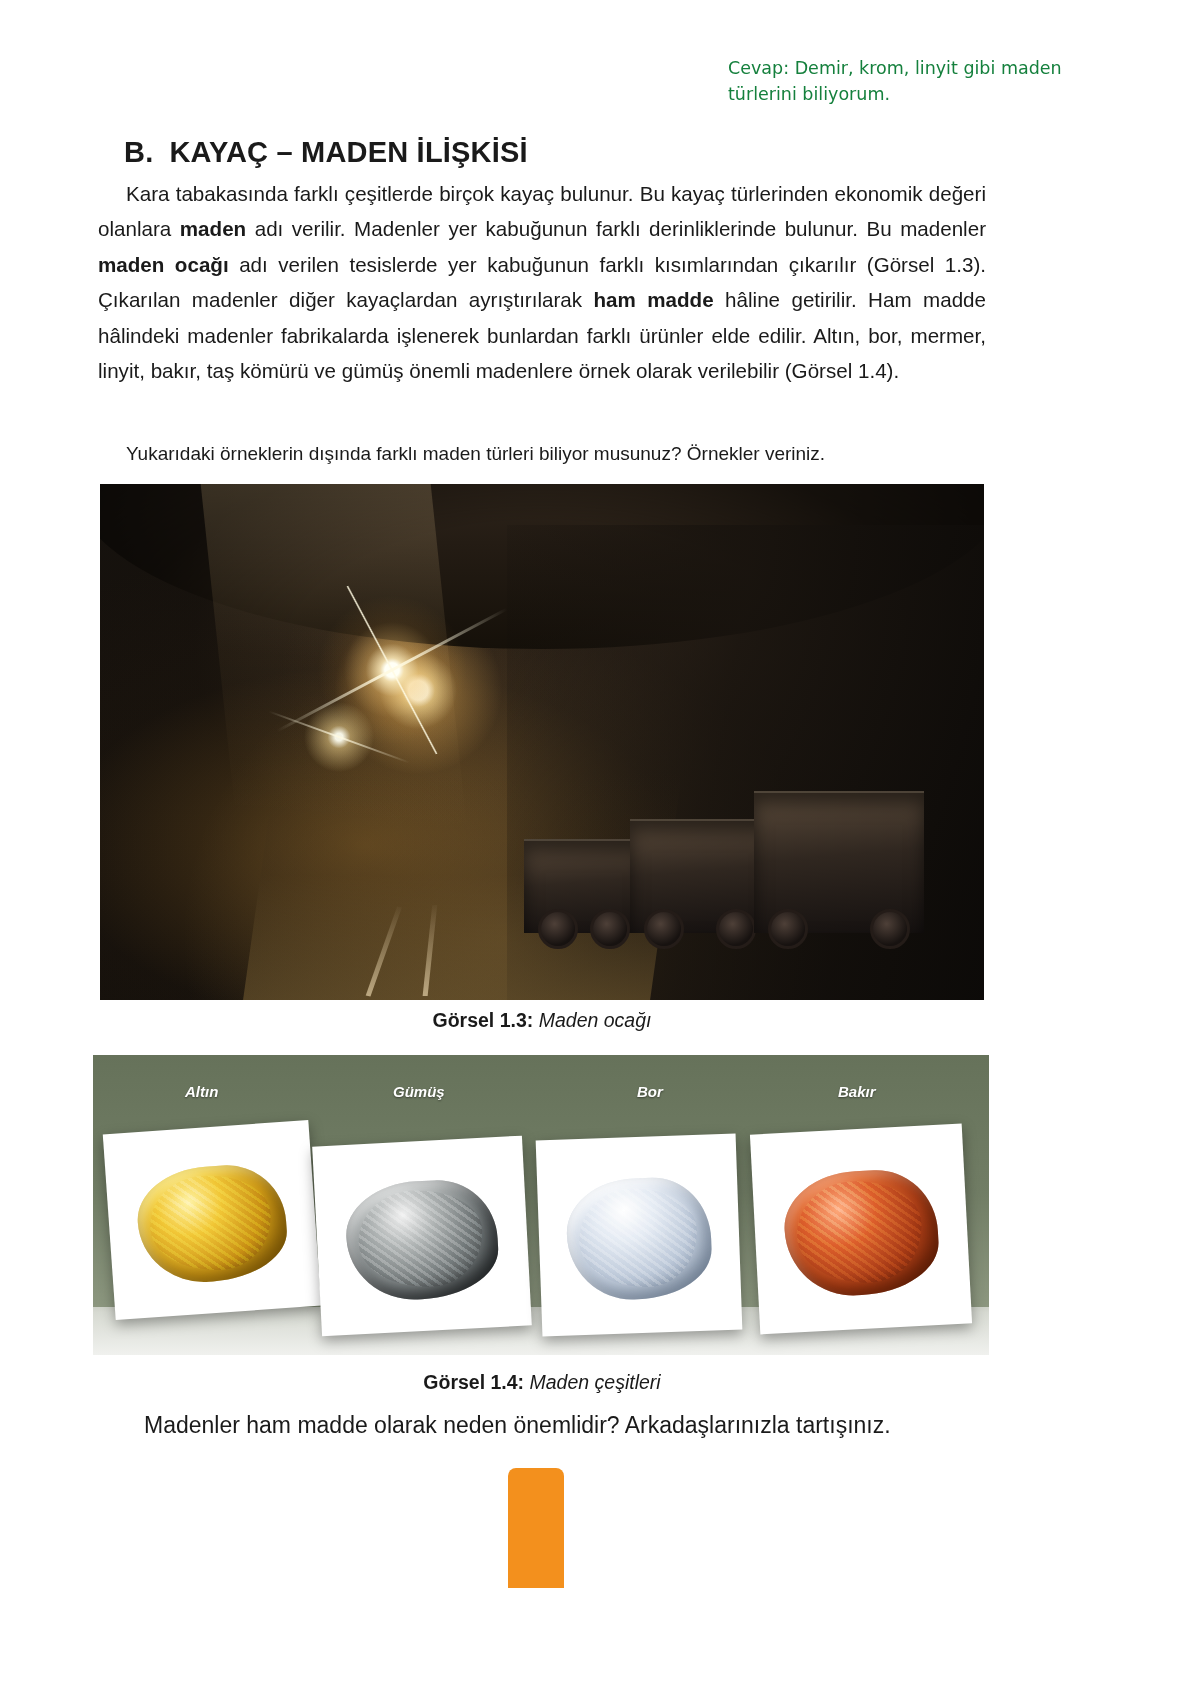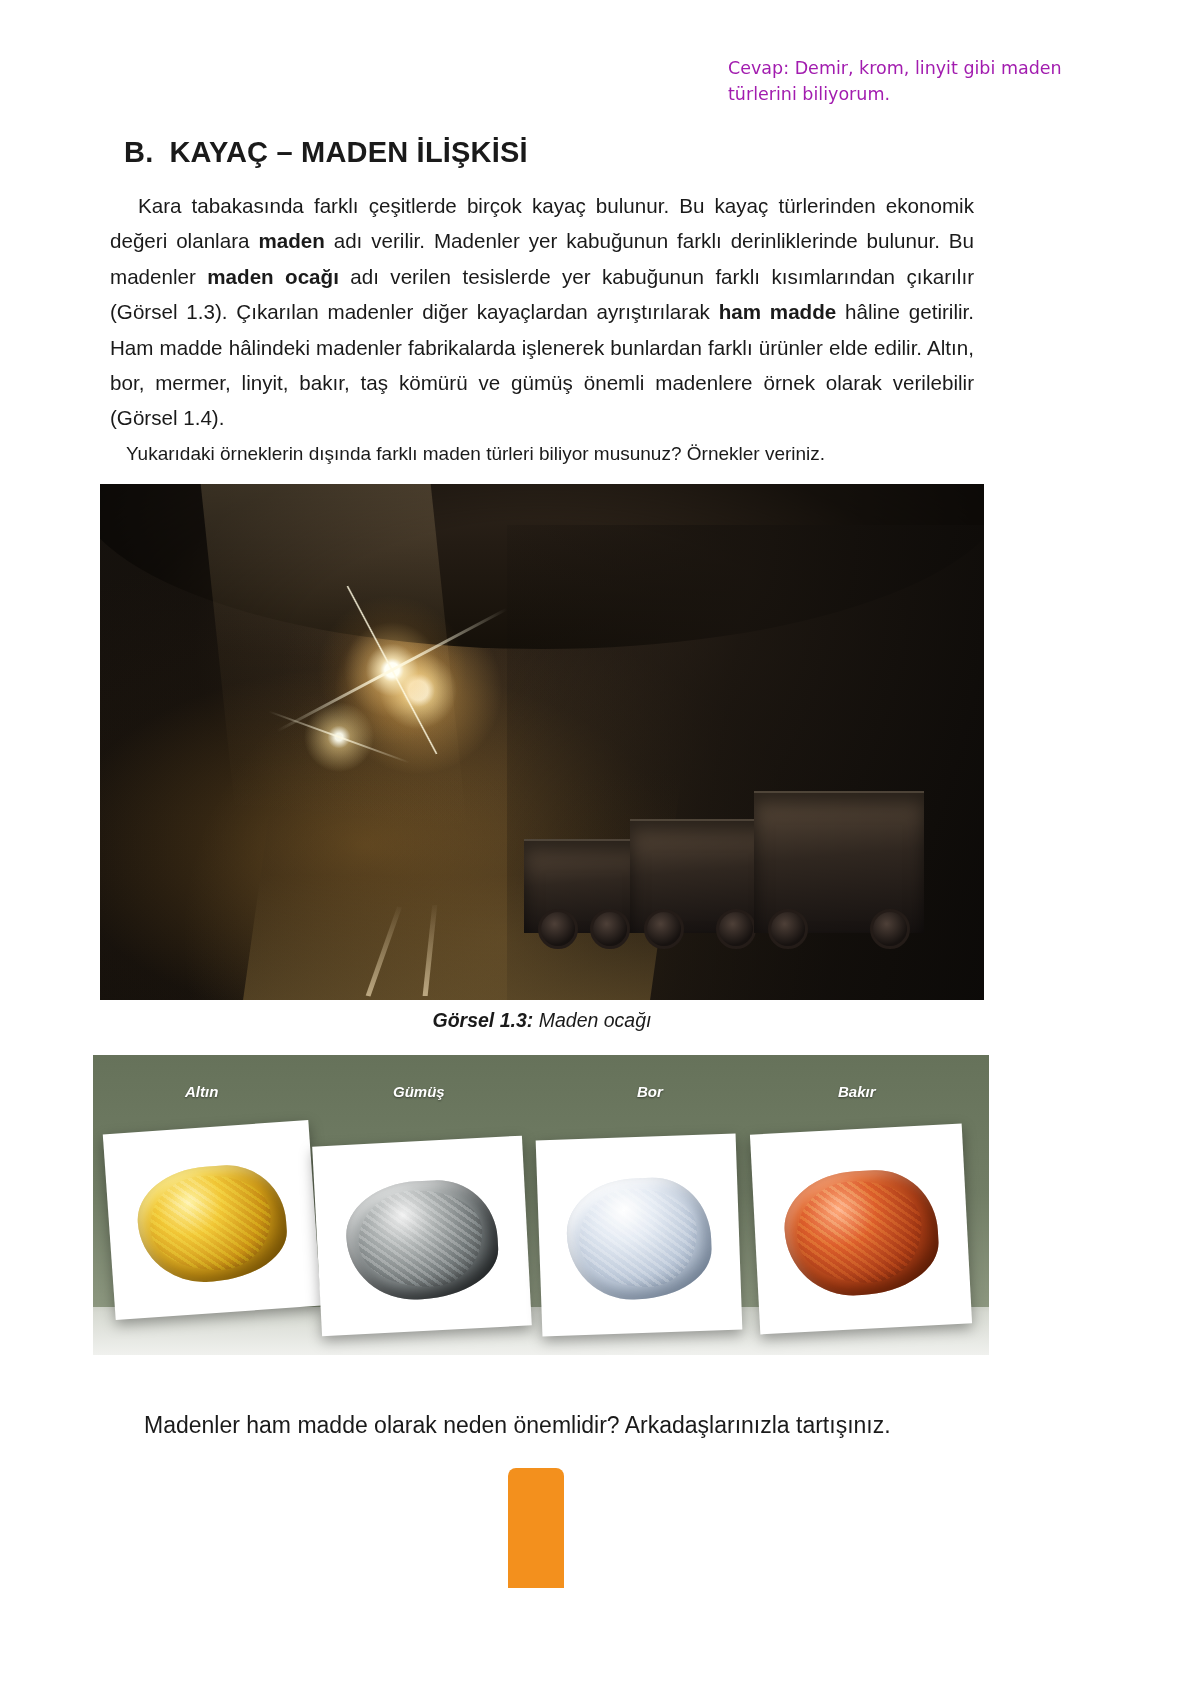--- a/index.html
+++ b/index.html
@@ -20,21 +20,21 @@
     position: absolute;
     inset: 0;
   }
 
   
   .answer-top {
     position: absolute;
     left: 728px;
     top: 55px;
     width: 365px;
-    color: #a21caf;
+    color: #15803d;
     font-size: 17.5px;
     line-height: 1.5;
     font-family: "DejaVu Sans", sans-serif;
   }
 
   
   .section-heading {
     position: absolute;
     left: 124px;
     top: 136px;
@@ -51,21 +51,21 @@
     position: absolute;
     left: 98px;
     top: 176px;
     width: 888px;
     font-size: 20.6px;
     line-height: 1.72;
     text-align: justify;
     text-justify: inter-word;
   }
   .body-block p {
-    margin: 12px;
+    margin: 0;
     text-indent: 28px;
   }
   .body-block b {
     font-weight: bold;
   }
   .q-line {
     position: absolute;
     left: 98px;
     top: 438px;
     width: 900px;
@@ -199,21 +199,20 @@
   }
 
   .caption {
     position: absolute;
     text-align: center;
     font-size: 19.5px;
     width: 884px;
   }
   .caption b {
     font-weight: bold;
-    font-style: italic;
   }
   .caption i {
     font-style: italic;
   }
   .caption-13 {
     left: 100px;
     top: 1009px;
   }
   .caption-14 {
     left: 100px;
@@ -380,19 +379,22 @@
       <div class="blob silver"></div>
     </div>
     <div class="ore-card" style="left:446px; top:82px; width:200px; height:196px; transform: rotate(-2deg);">
       <div class="blob boron"></div>
     </div>
     <div class="ore-card" style="left:662px; top:74px; width:212px; height:200px; transform: rotate(-3deg);">
       <div class="blob copper"></div>
     </div>
   </div>
 
+  <div class="caption caption-14">
+    <b>Görsel 1.4:</b><i> Maden çeşitleri</i>
+  </div>
 
   <div class="bottom-question">Madenler ham madde olarak neden önemlidir? Arkadaşlarınızla tartışınız.</div>
 
   <div class="orange-tab"></div>
 
 
 </div>
 
 </body></html>

